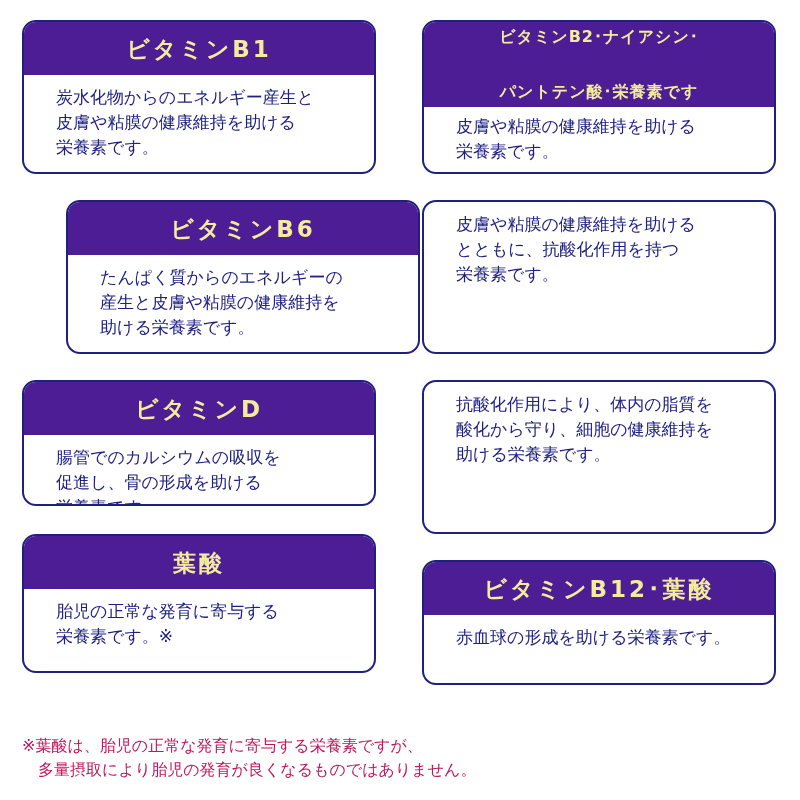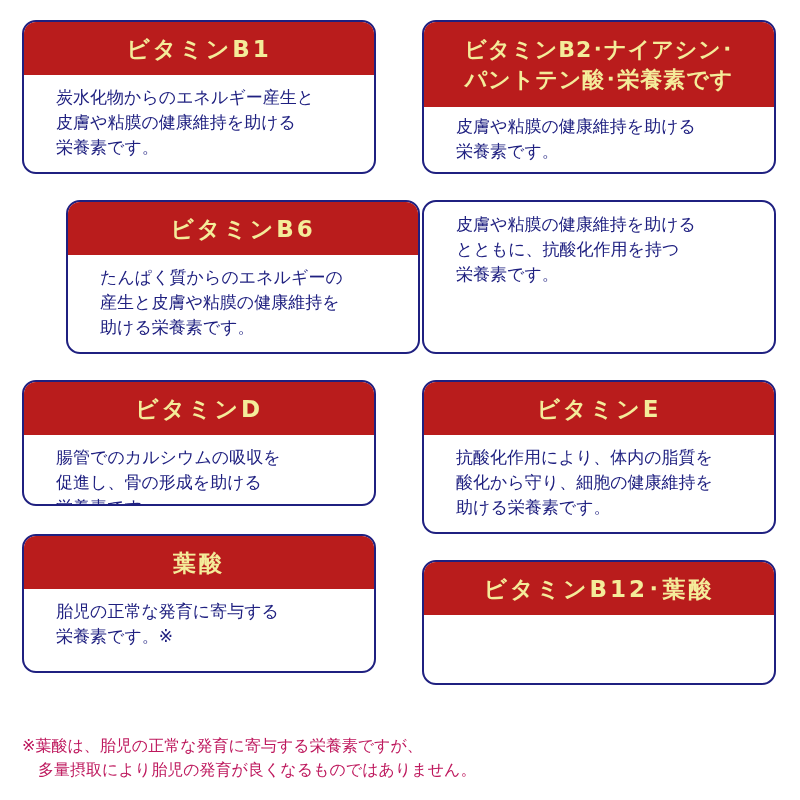--- a/index.html
+++ b/index.html
@@ -1,39 +1,39 @@
 <!DOCTYPE html>
 <html><head>
 <meta charset="utf-8">
 <style>
   html, body { margin:0; padding:0; background:#ffffff; }
   body { width:800px; height:800px; position:relative; overflow:hidden;
          font-family:"DejaVu Sans", "Liberation Sans", sans-serif; }
   .card { position:absolute; width:354px; border:2.5px solid #1f2080; border-radius:14px;
           background:#ffffff; box-sizing:border-box; overflow:hidden; }
-  .card-header { background:#b91c1c; color:#f4ec9a; font-weight:bold; text-align:center;
+  .card-header { background:#4c1d95; color:#f4ec9a; font-weight:bold; text-align:center;
                  display:flex; align-items:center; justify-content:center; flex-direction:column;
                  font-size:23px; letter-spacing:3px; line-height:30px; }
   .card-body { color:#1f2080; font-size:17px; line-height:25px; padding:10px 3px 0 32px; white-space:pre-line; }
   .footnote { position:absolute; left:22px; top:734px; color:#be185d; font-size:16px; line-height:24px; white-space:pre-line; }
 </style>
 </head>
 <body>
 
 <div class="card" style="left:22px;top:20px;height:154px;">
   <div class="card-header" style="height:53px;">
       <span>ビタミンB1</span>
     </div>
   <div class="card-body">炭水化物からのエネルギー産生と
 皮膚や粘膜の健康維持を助ける
 栄養素です。</div>
 </div>
 
 <div class="card" style="left:422px;top:20px;height:154px;">
-  <div class="card-header" style="height:85px;font-size:22px;letter-spacing:1px;">
+  <div class="card-header" style="height:85px;font-size:16px;letter-spacing:1px;justify-content:space-between;">
     <span>ビタミンB2･ナイアシン･</span>
     <span>パントテン酸･栄養素です</span>
   </div>
   <div class="card-body" style="padding-top:7px;">皮膚や粘膜の健康維持を助ける
 栄養素です。</div>
 </div>
 
 <div class="card" style="left:22px;top:200px;height:154px;margin-left:44px;">
   <div class="card-header" style="height:53px;">
       <span>ビタミンB6</span>
@@ -52,36 +52,34 @@
 <div class="card" style="left:22px;top:380px;height:126px;">
   <div class="card-header" style="height:53px;">
       <span>ビタミンD</span>
     </div>
   <div class="card-body">腸管でのカルシウムの吸収を
 促進し、骨の形成を助ける
 栄養素です。</div>
 </div>
 
 <div class="card" style="left:422px;top:380px;height:154px;">
-  <div class="card-header" style="height:53px;">
-      <span>ビタミンE</span>
-    </div>
   <div class="card-body">抗酸化作用により、体内の脂質を
 酸化から守り、細胞の健康維持を
 助ける栄養素です。</div>
 </div>
 
 <div class="card" style="left:22px;top:534px;height:139px;">
   <div class="card-header" style="height:53px;">
       <span>葉酸</span>
     </div>
   <div class="card-body">胎児の正常な発育に寄与する
 栄養素です。※</div>
 </div>
 
 <div class="card" style="left:422px;top:560px;height:125px;">
   <div class="card-header" style="height:53px;">
       <span>ビタミンB12･葉酸</span>
     </div>
+  <div class="card-body">赤血球の形成を助ける栄養素です。</div>
 </div>
 
 <div class="footnote">※葉酸は、胎児の正常な発育に寄与する栄養素ですが、
 　多量摂取により胎児の発育が良くなるものではありません。</div>
 
 </body></html>

